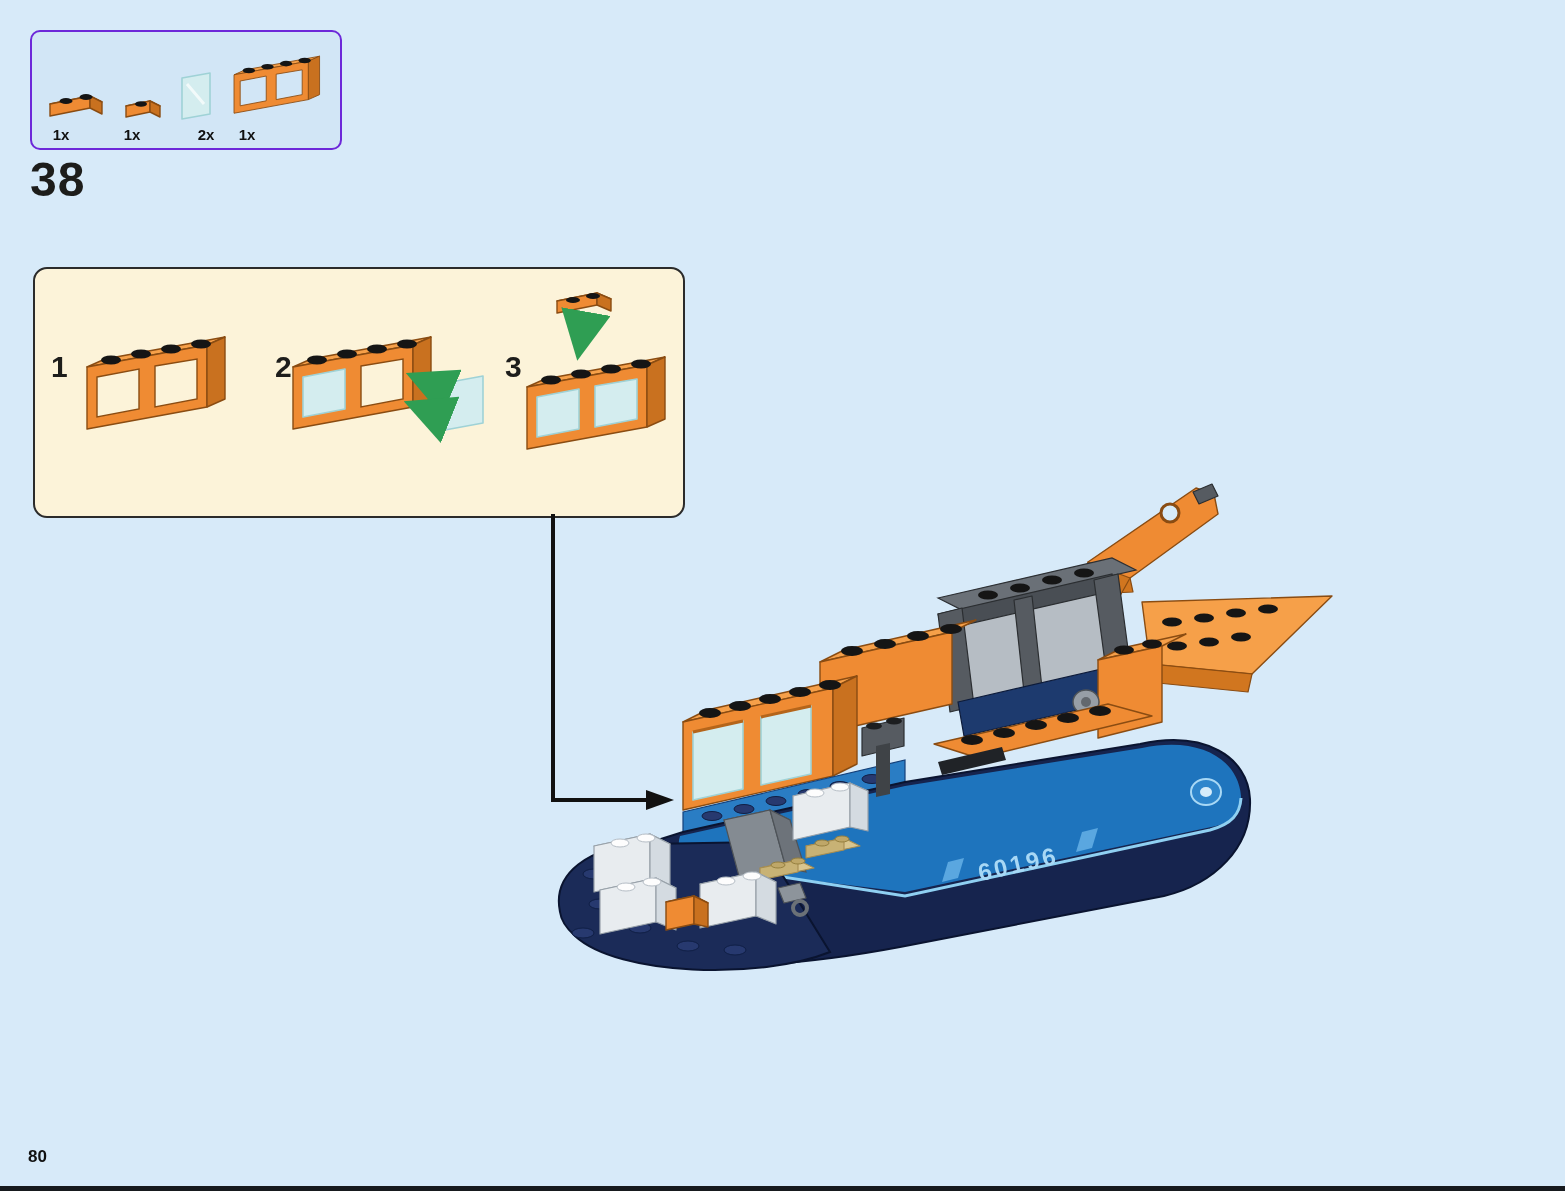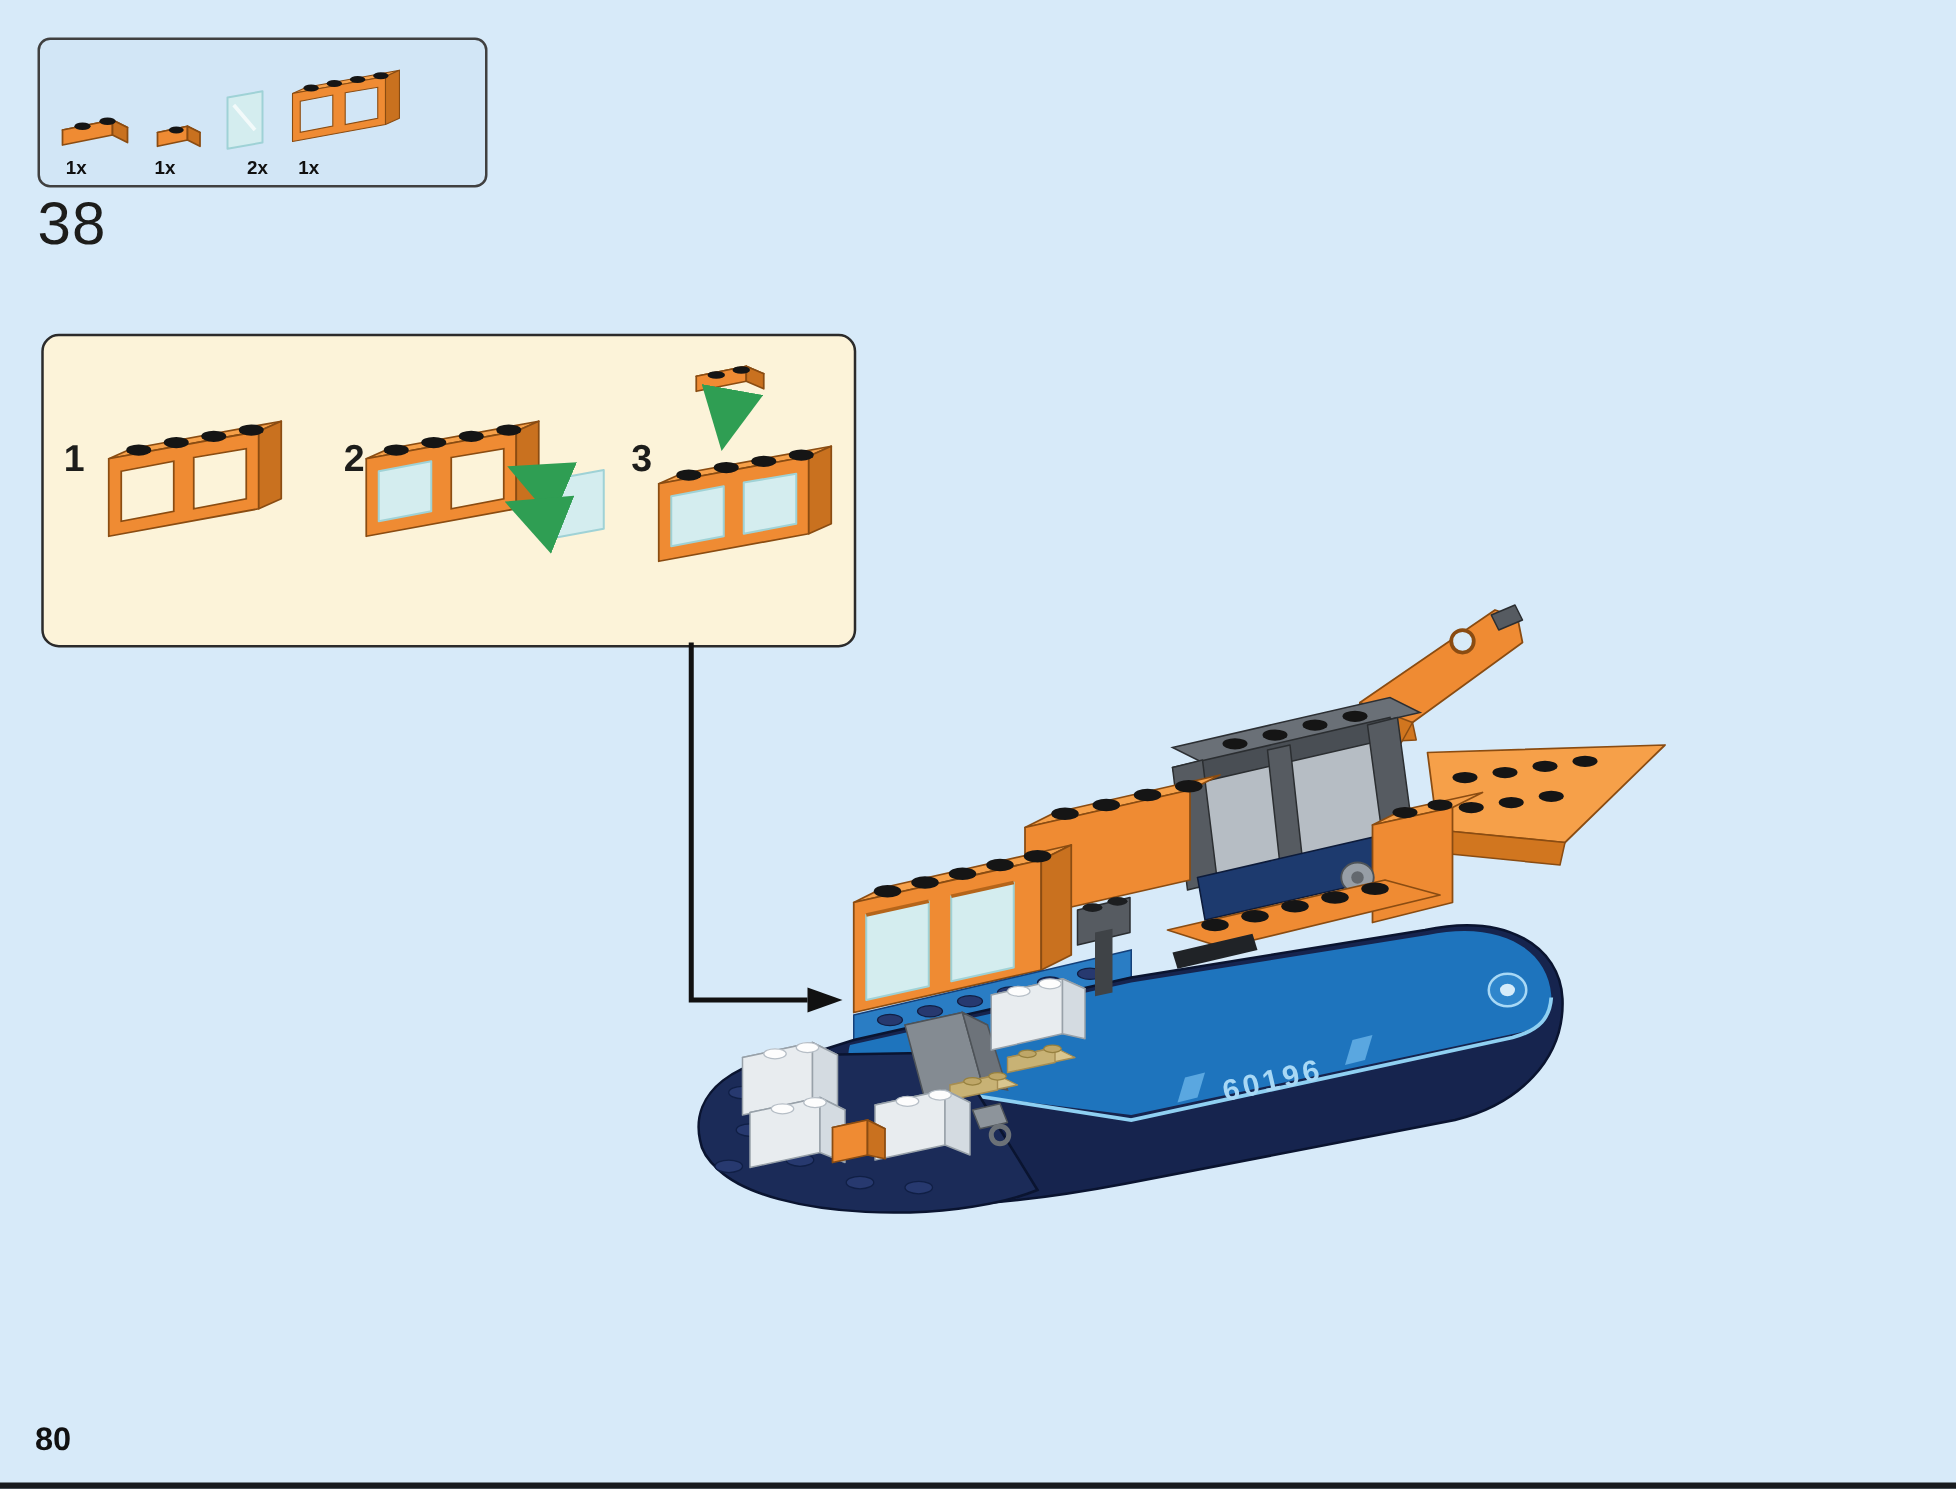--- a/index.html
+++ b/index.html
@@ -3,39 +3,39 @@
 <meta charset="utf-8">
 <style>
   html,body{margin:0;padding:0;}
   body{
     width:1565px;height:1191px;position:relative;overflow:hidden;
     background:#d7eaf9;
     font-family:"Liberation Sans",sans-serif;color:#1d1d1b;
   }
   .parts-box{
     position:absolute;left:30px;top:30px;width:308px;height:116px;
-    background:#d2e6f6;border:2px solid #404040;border-radius:10px;padding-left:48px;
+    background:#d2e6f6;border:2px solid #6d28d9;border-radius:10px;
   }
   .parts-box svg{position:absolute;left:0;top:0;}
   .part-count{
     position:absolute;top:94px;width:44px;text-align:center;
     font-weight:bold;font-size:15px;color:#101010;
   }
   .step-number{
     position:absolute;left:30px;top:152px;
-    font-size:48px;font-weight:400;letter-spacing:1px;color:#1d1d1b;
+    font-size:48px;font-weight:700;letter-spacing:1px;color:#1d1d1b;
   }
   .substep-panel{
     position:absolute;left:33px;top:267px;width:648px;height:247px;
     background:#fcf3d9;border:2px solid #2b2b2b;border-radius:14px;
   }
   .substep-panel svg{position:absolute;left:0;top:0;}
   .page-number{
     position:absolute;left:28px;bottom:24px;
-    font-size:26px;font-weight:bold;color:#111;
+    font-size:17px;font-weight:bold;color:#111;
   }
   .bottom-edge{
     position:absolute;left:0;bottom:0;width:100%;height:5px;background:#171a1e;
   }
   svg.overlay{position:absolute;left:0;top:0;pointer-events:none;}
 
   
   .o-top  {fill:#f6a049;stroke:#8a4c12;stroke-width:1.4;stroke-linejoin:round;}
   .o-front{fill:#ef8b33;stroke:#8a4c12;stroke-width:1.4;stroke-linejoin:round;}
   .o-side {fill:#c9711f;stroke:#8a4c12;stroke-width:1.4;stroke-linejoin:round;}

